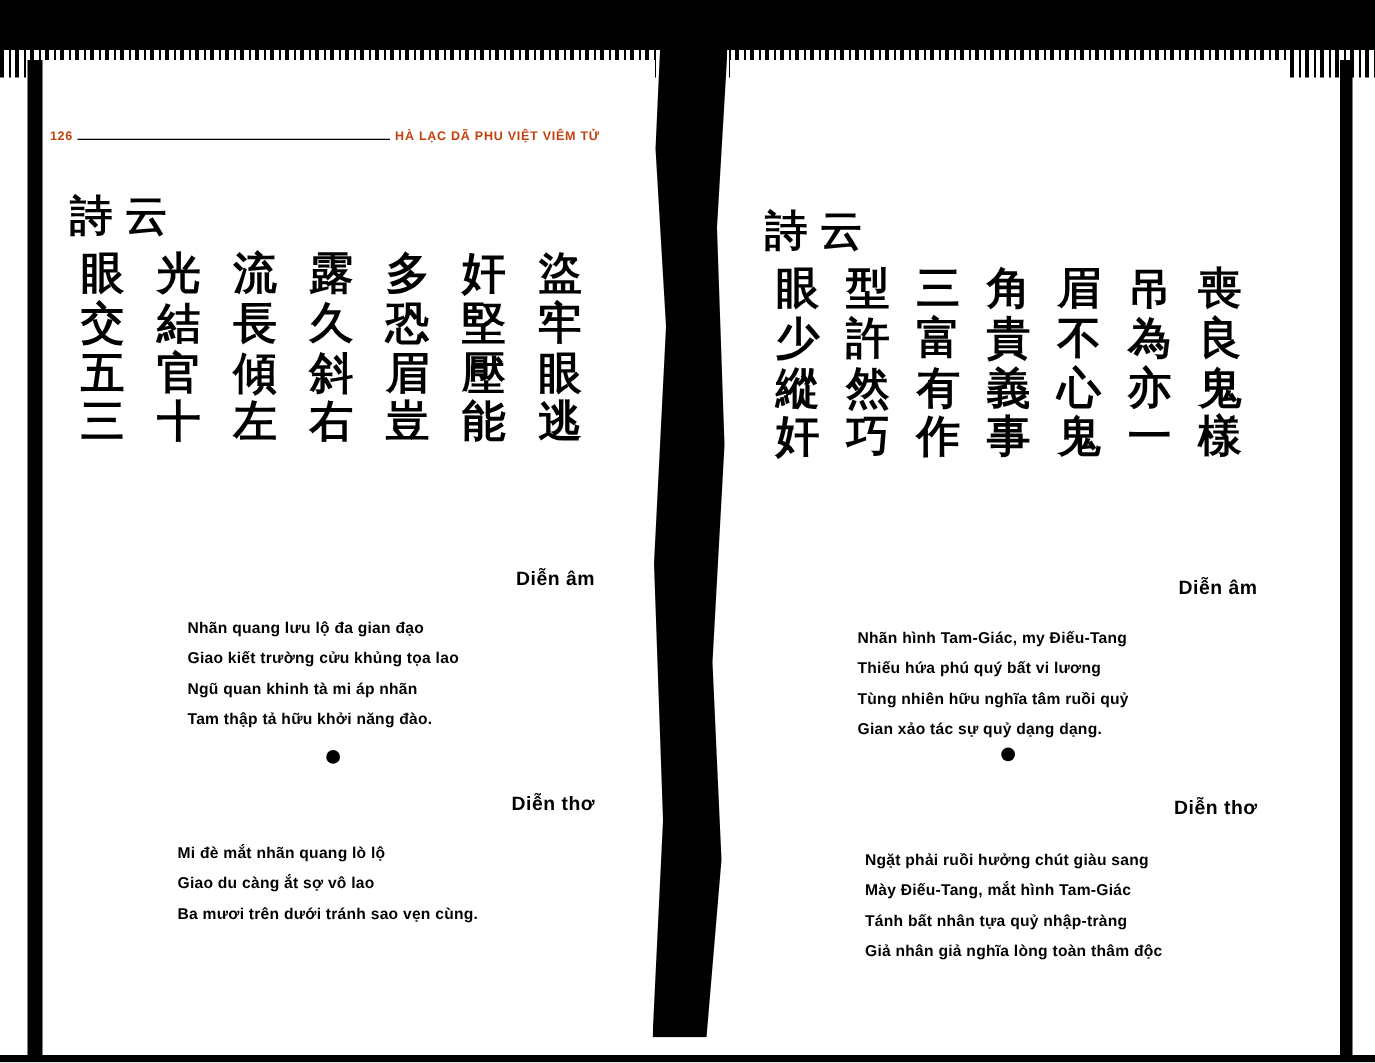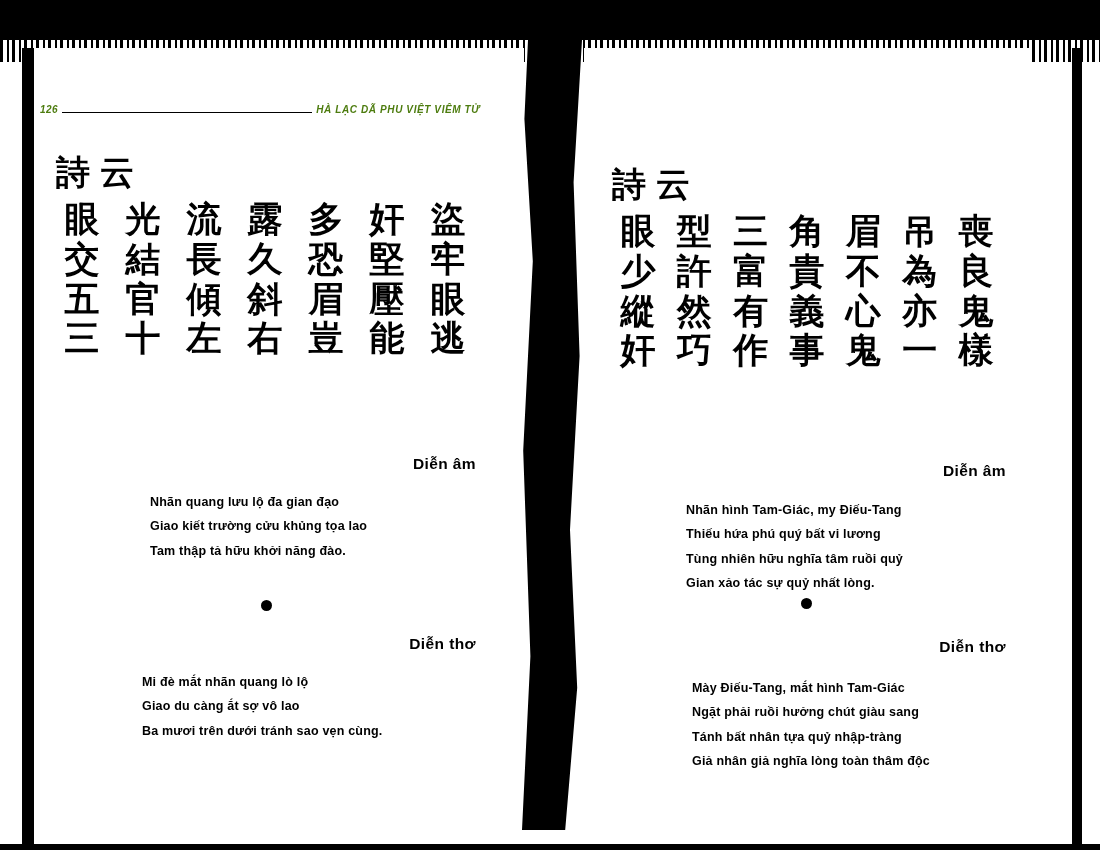--- a/index.html
+++ b/index.html
@@ -74,22 +74,21 @@
   .sheet-right { left: 584px; width: 446px; }
 
   
   .runhead {
     position: absolute;
     top: 104px;
     display: flex;
     align-items: baseline;
     font-size: 12px;
     letter-spacing: 0.5px;
-    color: #4d7c0f;
-    font-style: italic;
+    color: #c2410c;
   }
   .runhead .folio {
     font-size: 10px;
     font-weight: bold;
   }
   .runhead .rule {
     flex: 1;
     border-bottom: 1.5px solid #000;
     margin: 0 4px 3px 4px;
     min-width: 10px;
@@ -218,20 +217,21 @@
         <span class="cn-cell">能</span>
         <span class="cn-cell">逃</span>
       </div>
     </div>
   </div>
 
   <div class="blk-left sec-label" style="top:455px;">Diễn âm</div>
   <div class="blk-left verse" style="top:490px; left:150px; width:340px;">
     <div>Nhãn quang lưu lộ đa gian đạo</div>
     <div>Giao kiết trường cửu khủng tọa lao</div>
+    <div>Ngũ quan khinh tà mi áp nhãn</div>
     <div>Tam thập tả hữu khởi năng đào.</div>
   </div>
 
   <div class="blk-left" style="top:600px;">
     <div class="dot"></div>
   </div>
 
   <div class="blk-left sec-label" style="top:635px;">Diễn thơ</div>
   <div class="blk-left verse" style="top:670px; left:142px; width:360px;">
     <div>Mi đè mắt nhãn quang lò lộ</div>
@@ -280,28 +280,28 @@
         <span class="cn-cell">樣</span>
       </div>
     </div>
   </div>
 
   <div class="blk-right sec-label" style="top:462px;">Diễn âm</div>
   <div class="blk-right verse" style="top:498px; left:686px; width:330px;">
     <div>Nhãn hình Tam-Giác, my Điếu-Tang</div>
     <div>Thiếu hứa phú quý bất vi lương</div>
     <div>Tùng nhiên hữu nghĩa tâm ruồi quỷ</div>
-    <div>Gian xảo tác sự quỷ nhất lòng.</div>
+    <div>Gian xảo tác sự quỷ dạng dạng.</div>
   </div>
 
   <div class="blk-right" style="top:598px;">
     <div class="dot"></div>
   </div>
 
   <div class="blk-right sec-label" style="top:638px;">Diễn thơ</div>
   <div class="blk-right verse" style="top:676px; left:692px; width:330px;">
+    <div>Ngặt phải ruồi hưởng chút giàu sang</div>
     <div>Mày Điếu-Tang, mắt hình Tam-Giác</div>
-    <div>Ngặt phải ruồi hưởng chút giàu sang</div>
     <div>Tánh bất nhân tựa quỷ nhập-tràng</div>
     <div>Giả nhân giả nghĩa lòng toàn thâm độc</div>
   </div>
 
 </div>
 
 </body></html>

